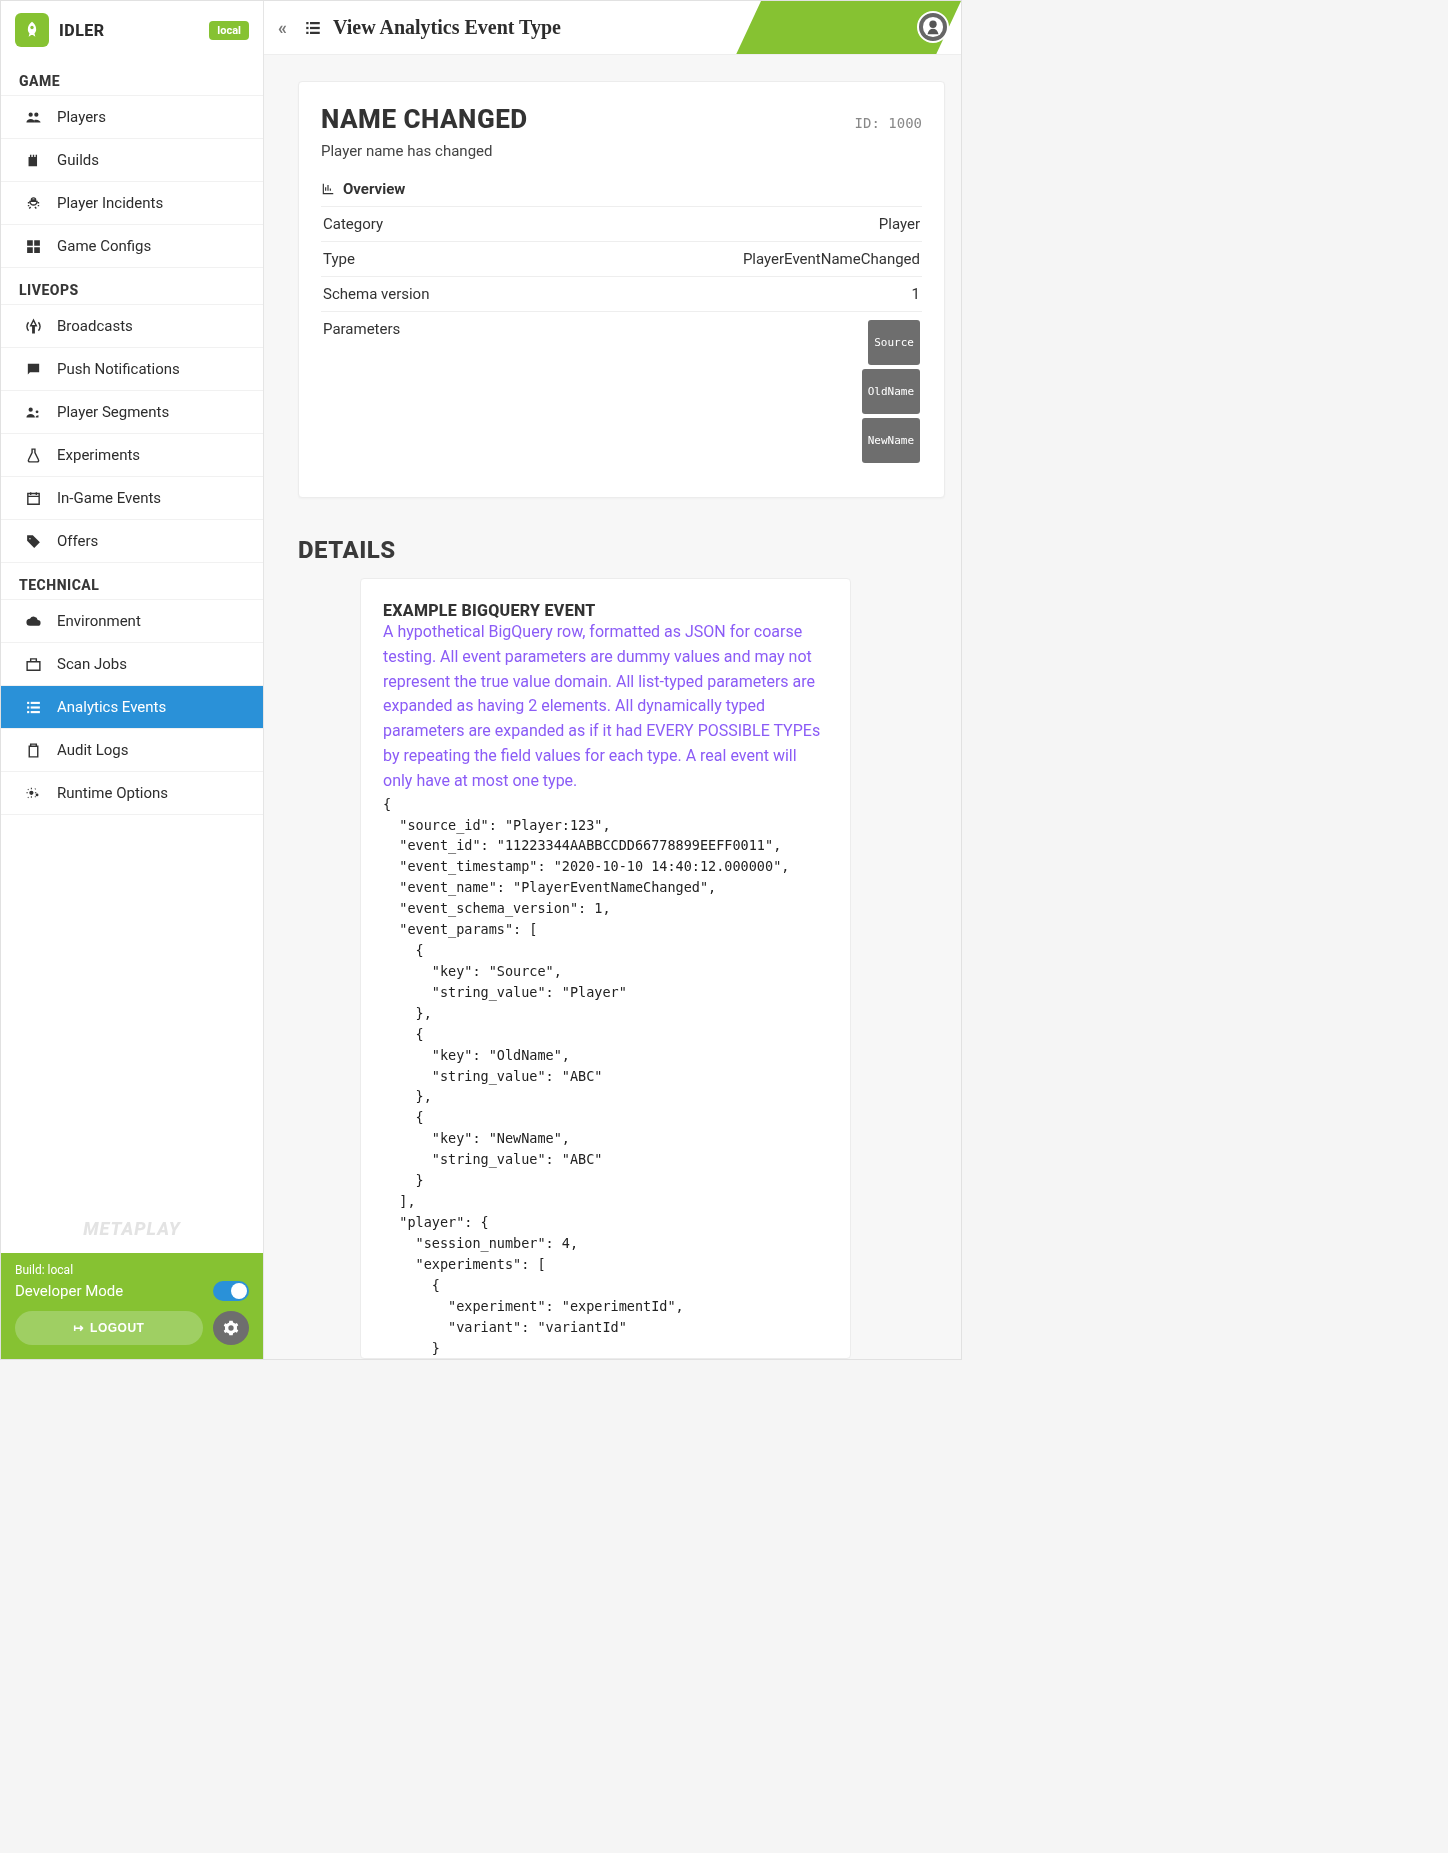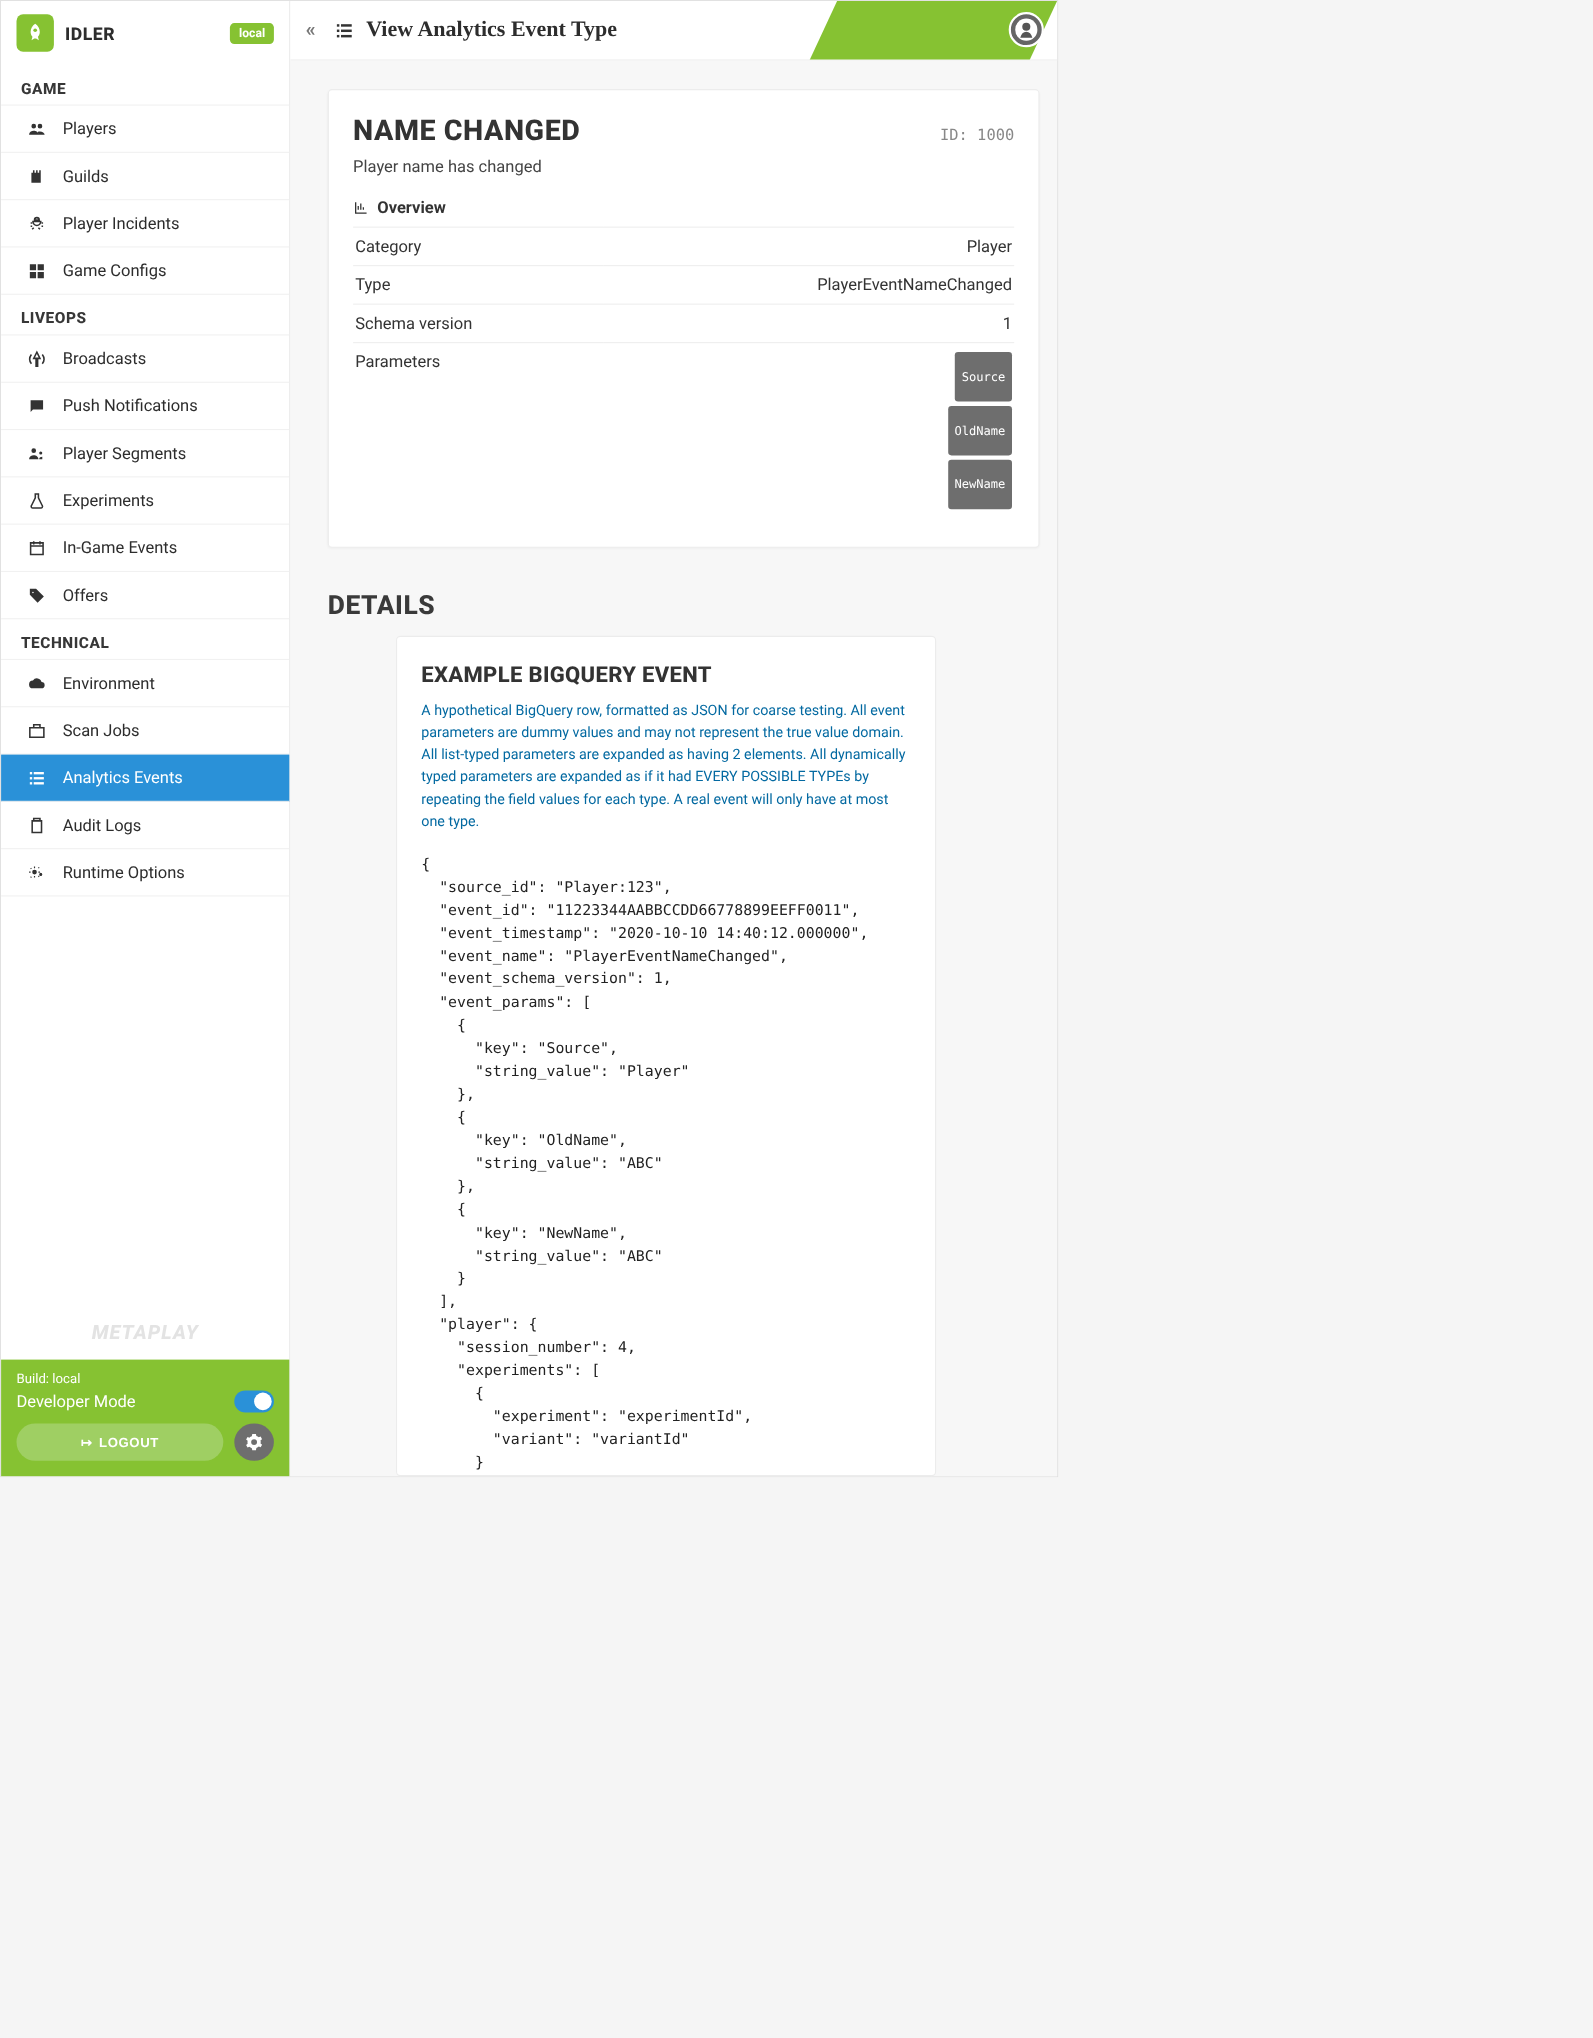--- a/index.html
+++ b/index.html
@@ -50,22 +50,22 @@
 .overview-h { margin-top: 20px; font-size: 15px; font-weight: 700; display: flex; align-items: center; gap: 8px; }
 .ov-table { width: 100%; margin-top: 8px; border-collapse: collapse; }
 .ov-table tr { border-top: 1px solid #eee; }
 .ov-table td { padding: 8px 2px; font-size: 15px; vertical-align: top; }
 .ov-table td.val { text-align: right; }
 .pill-stack { display: flex; flex-direction: column; align-items: flex-end; gap: 4px; }
 .pill { background: #6e6e6e; color: #fff; font-family: ui-monospace, Menlo, Consolas, monospace; font-size: 11px; padding: 16px 6px; border-radius: 3px; }
 
 .details-h { font-size: 24px; font-weight: 800; letter-spacing: 0.5px; color: #3a3a3a; margin: 38px 0 14px 0; }
 .detail-card { background: #fff; border: 1px solid #ececec; border-radius: 4px; margin-left: 62px; margin-right: 94px; padding: 22px 22px 0; }
-.detail-title { font-size: 20px; font-weight: 800; letter-spacing: 0.3px; color: #333; margin-bottom: 12px; }
-.detail-desc { font-size: 13px; color: #0369a1; line-height: 1.55; margin-bottom: 18px; }
+.detail-title { font-size: 16px; font-weight: 800; letter-spacing: 0.3px; color: #333; }
+.detail-desc { font-size: 16px; color: #8b5cf6; line-height: 1.55; }
 .code { font-family: ui-monospace, SFMono-Regular, Menlo, Consolas, monospace; font-size: 13.5px; color: #222; white-space: pre; line-height: 1.55; }
 </style>
 </head>
 <body>
 
 <div class="app">
   <aside class="sidebar">
     <div class="brand">
       <div class="brand-logo">
         <svg width="20" height="20" viewBox="0 0 24 24" fill="white">

